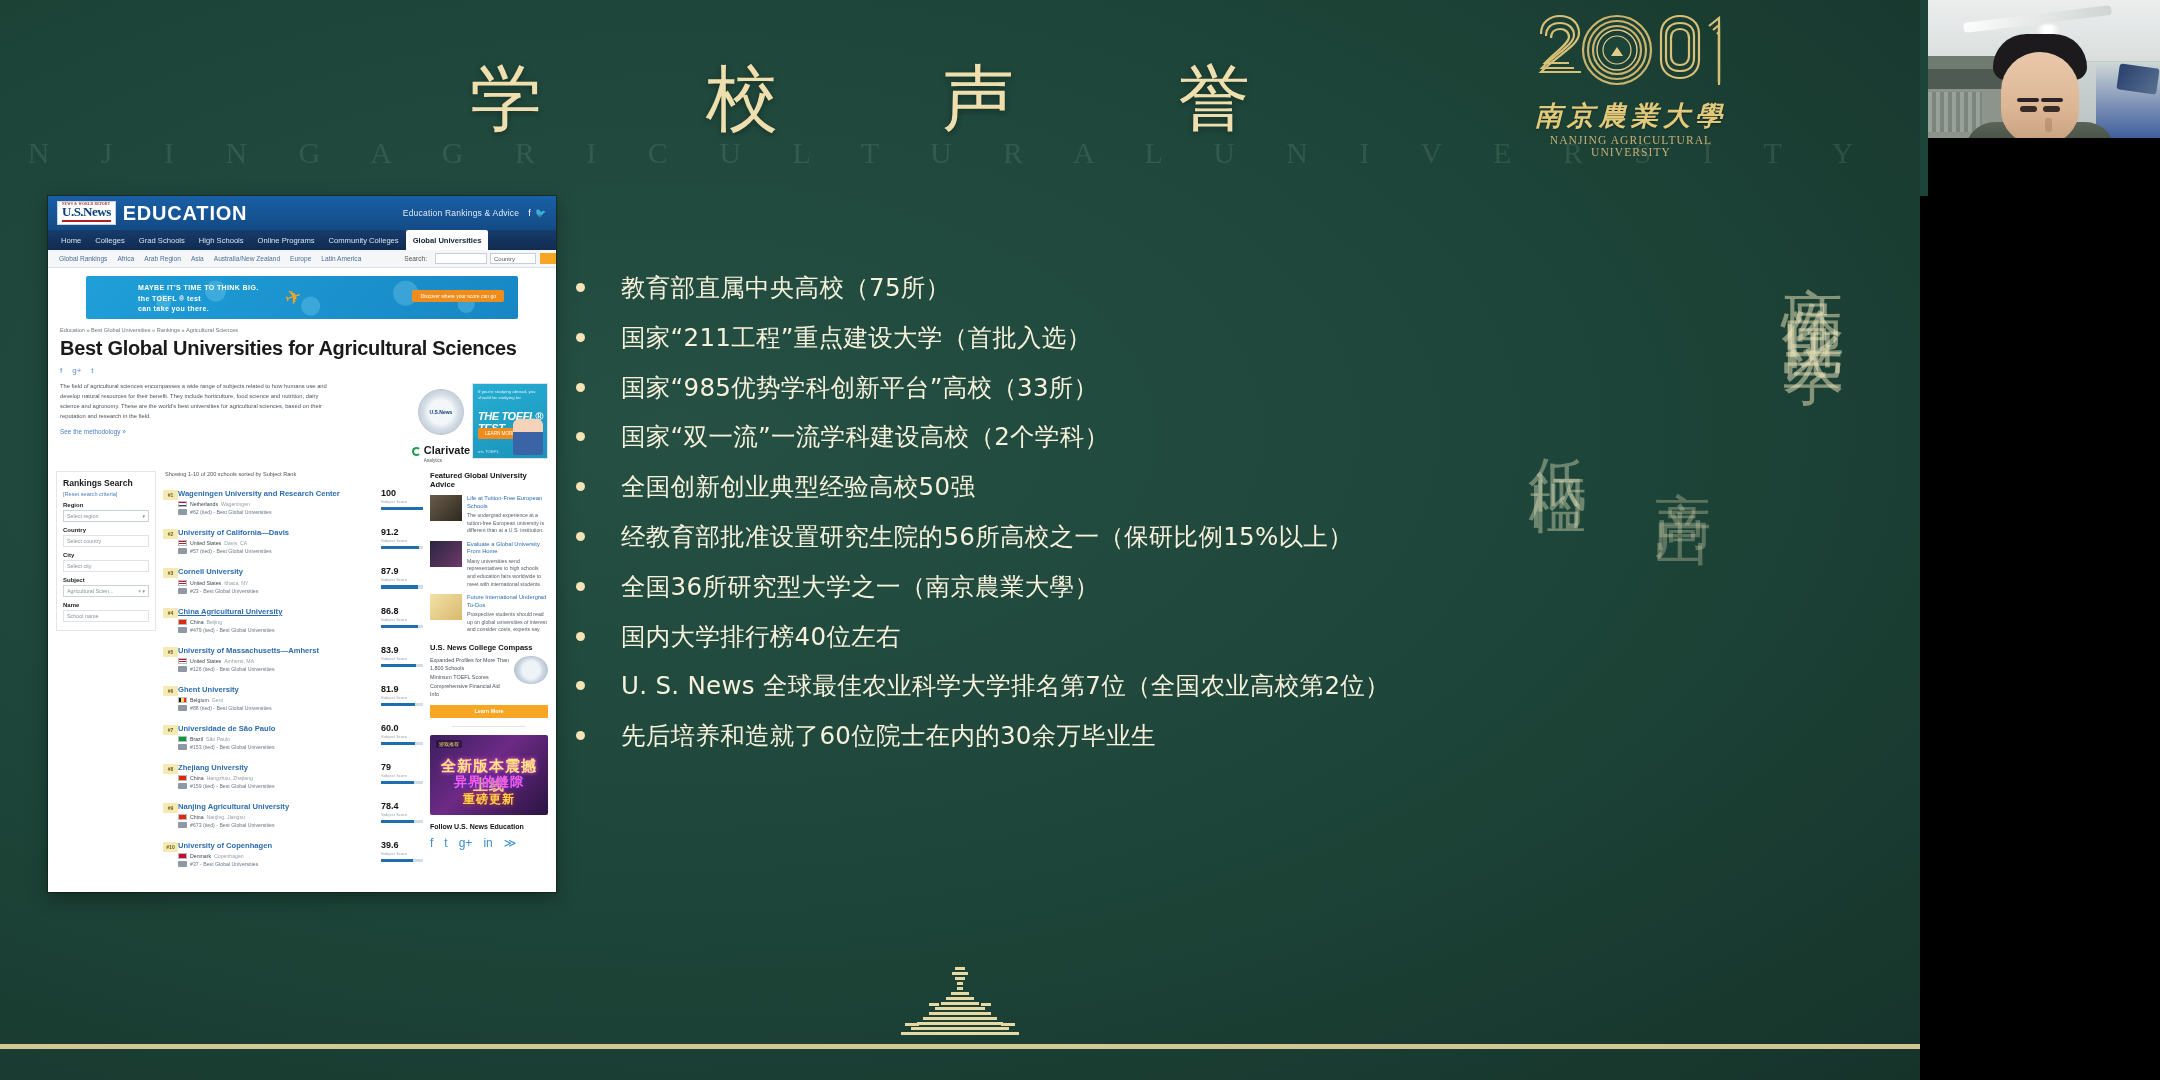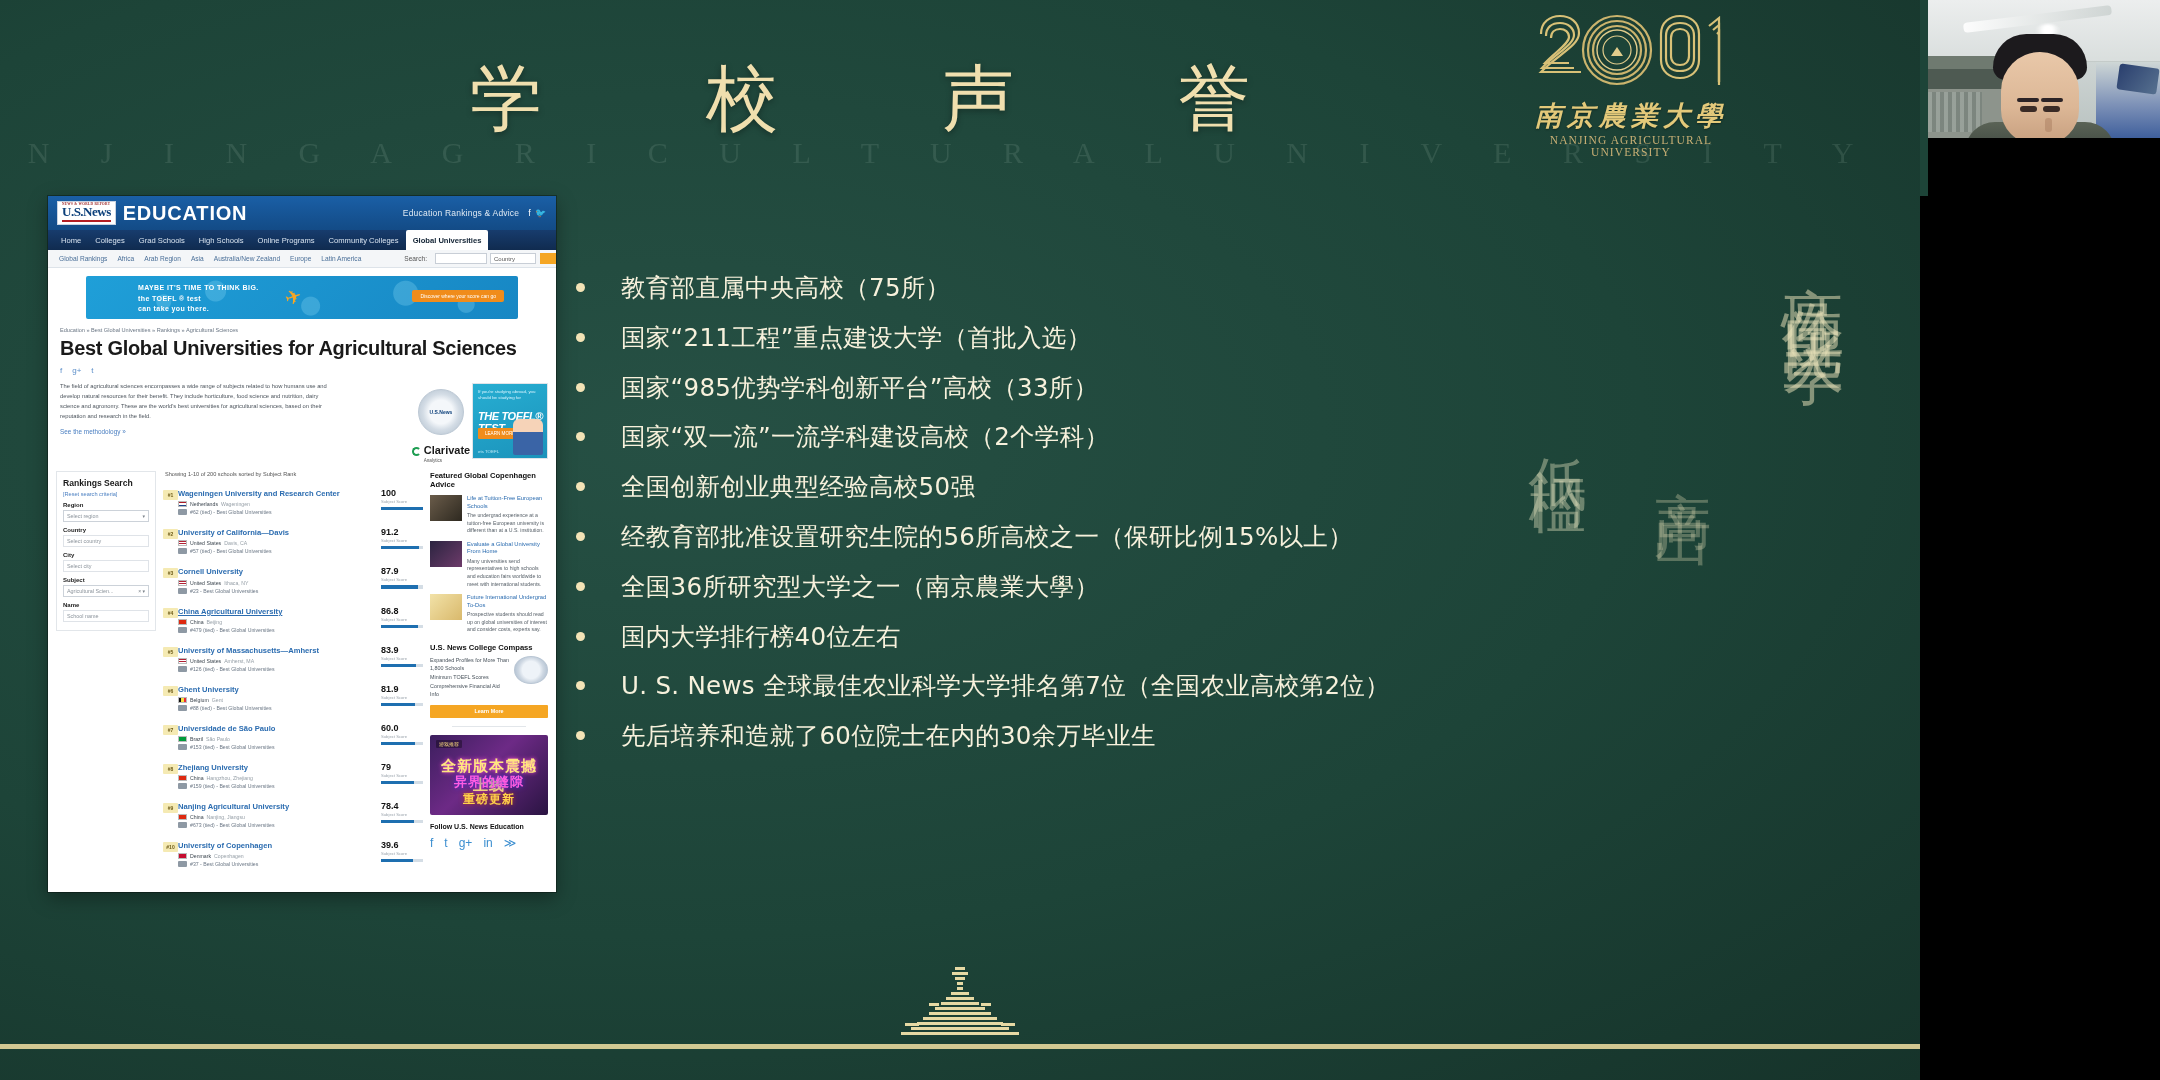--- a/index.html
+++ b/index.html
@@ -617,21 +617,21 @@
               <b>39.6</b>
               <i>Subject Score</i>
               <div class="bar">
                   <span class="rest" style="width:23%"></span>
                 </div>
             </div>
           </div>
         </div>
 
         <div class="col-right">
-          <div class="adv-t">Featured Global Copenhagen Advice</div>
+          <div class="adv-t">Featured Global University Advice</div>
 
           <div class="adv">
             <div class="thumb" style="background:linear-gradient(135deg,#6a5c4a,#2e2920)"></div>
             <div>
               <div class="at">Life at Tuition-Free European Schools</div>
               <div class="ad">The undergrad experience at a tuition-free European university is different than at a U.S. institution.</div>
             </div>
           </div>
           <div class="adv">
             <div class="thumb" style="background:linear-gradient(135deg,#2b2440,#6d3b6a)"></div>

